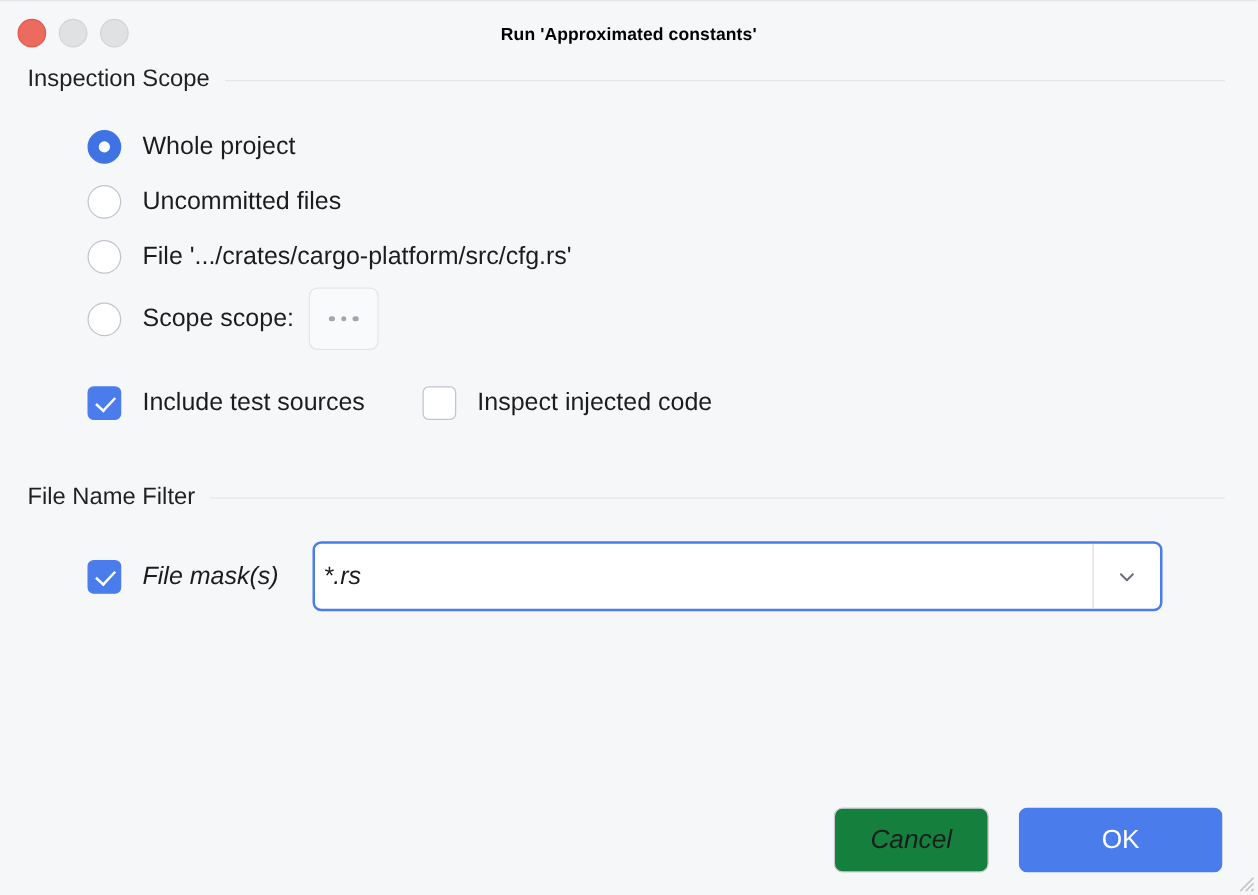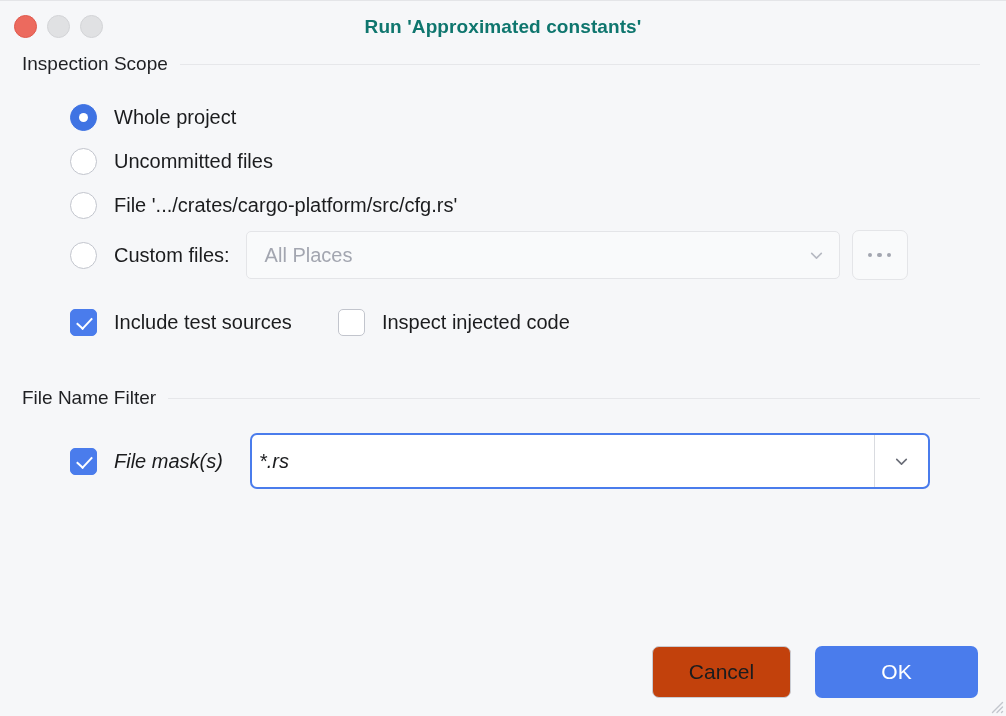--- a/index.html
+++ b/index.html
@@ -47,23 +47,23 @@
     height: 23px;
     border-radius: 50%;
   }
   .light.close  { background: #ec6a5e; border: 1px solid #e0594d; }
   .light.min    { background: #e0e1e3; border: 1px solid #d3d4d7; }
   .light.max    { background: #e0e1e3; border: 1px solid #d3d4d7; }
 
   .window-title {
     width: 100%;
     text-align: center;
-    font-size: 19px;
+    font-size: 14px;
     font-weight: bold;
-    color: #0f766e;
+    color: #000000;
     letter-spacing: 0.1px;
   }
 
   
   .section-header {
     display: flex;
     align-items: center;
     gap: 12px;
     padding: 0 26px 0 22px;
   }
@@ -246,24 +246,25 @@
     font-size: 21px;
     font-family: "Liberation Sans", sans-serif;
     display: flex;
     align-items: center;
     justify-content: center;
     border: 1px solid transparent;
     cursor: default;
   }
 
   .btn.cancel {
-    width: 139px;
-    background: #c2410c;
+    width: 124px;
+    background: #15803d;
     border-color: #c9ccd3;
     color: #1b1c1e;
+    font-style: italic;
   }
 
   .btn.ok {
     width: 163px;
     background: #4a7cec;
     color: #ffffff;
   }
 
   
   .resize-grip {
@@ -311,28 +312,22 @@
       <span class="row-label">Uncommitted files</span>
     </div>
 
     <div class="row">
       <span class="radio"></span>
       <span class="row-label">File '.../crates/cargo-platform/src/cfg.rs'</span>
     </div>
 
     <div class="row scope-row">
       <span class="radio"></span>
-      <span class="row-label">Custom files:</span>
-
-      <div class="combo-disabled">
-        <span class="value">All Places</span>
-        <svg class="chev" viewBox="0 0 16 16">
-          <path d="M3.5 6 L8 10.5 L12.5 6" fill="none" stroke="#b6b9c2" stroke-width="1.5" stroke-linecap="round" stroke-linejoin="round"></path>
-        </svg>
-      </div>
+      <span class="row-label">Scope scope:</span>
+
 
       <div class="dots-button">
         <i></i>
         <i></i>
         <i></i>
       </div>
     </div>
 
     <div class="spacer-3"></div>
 

